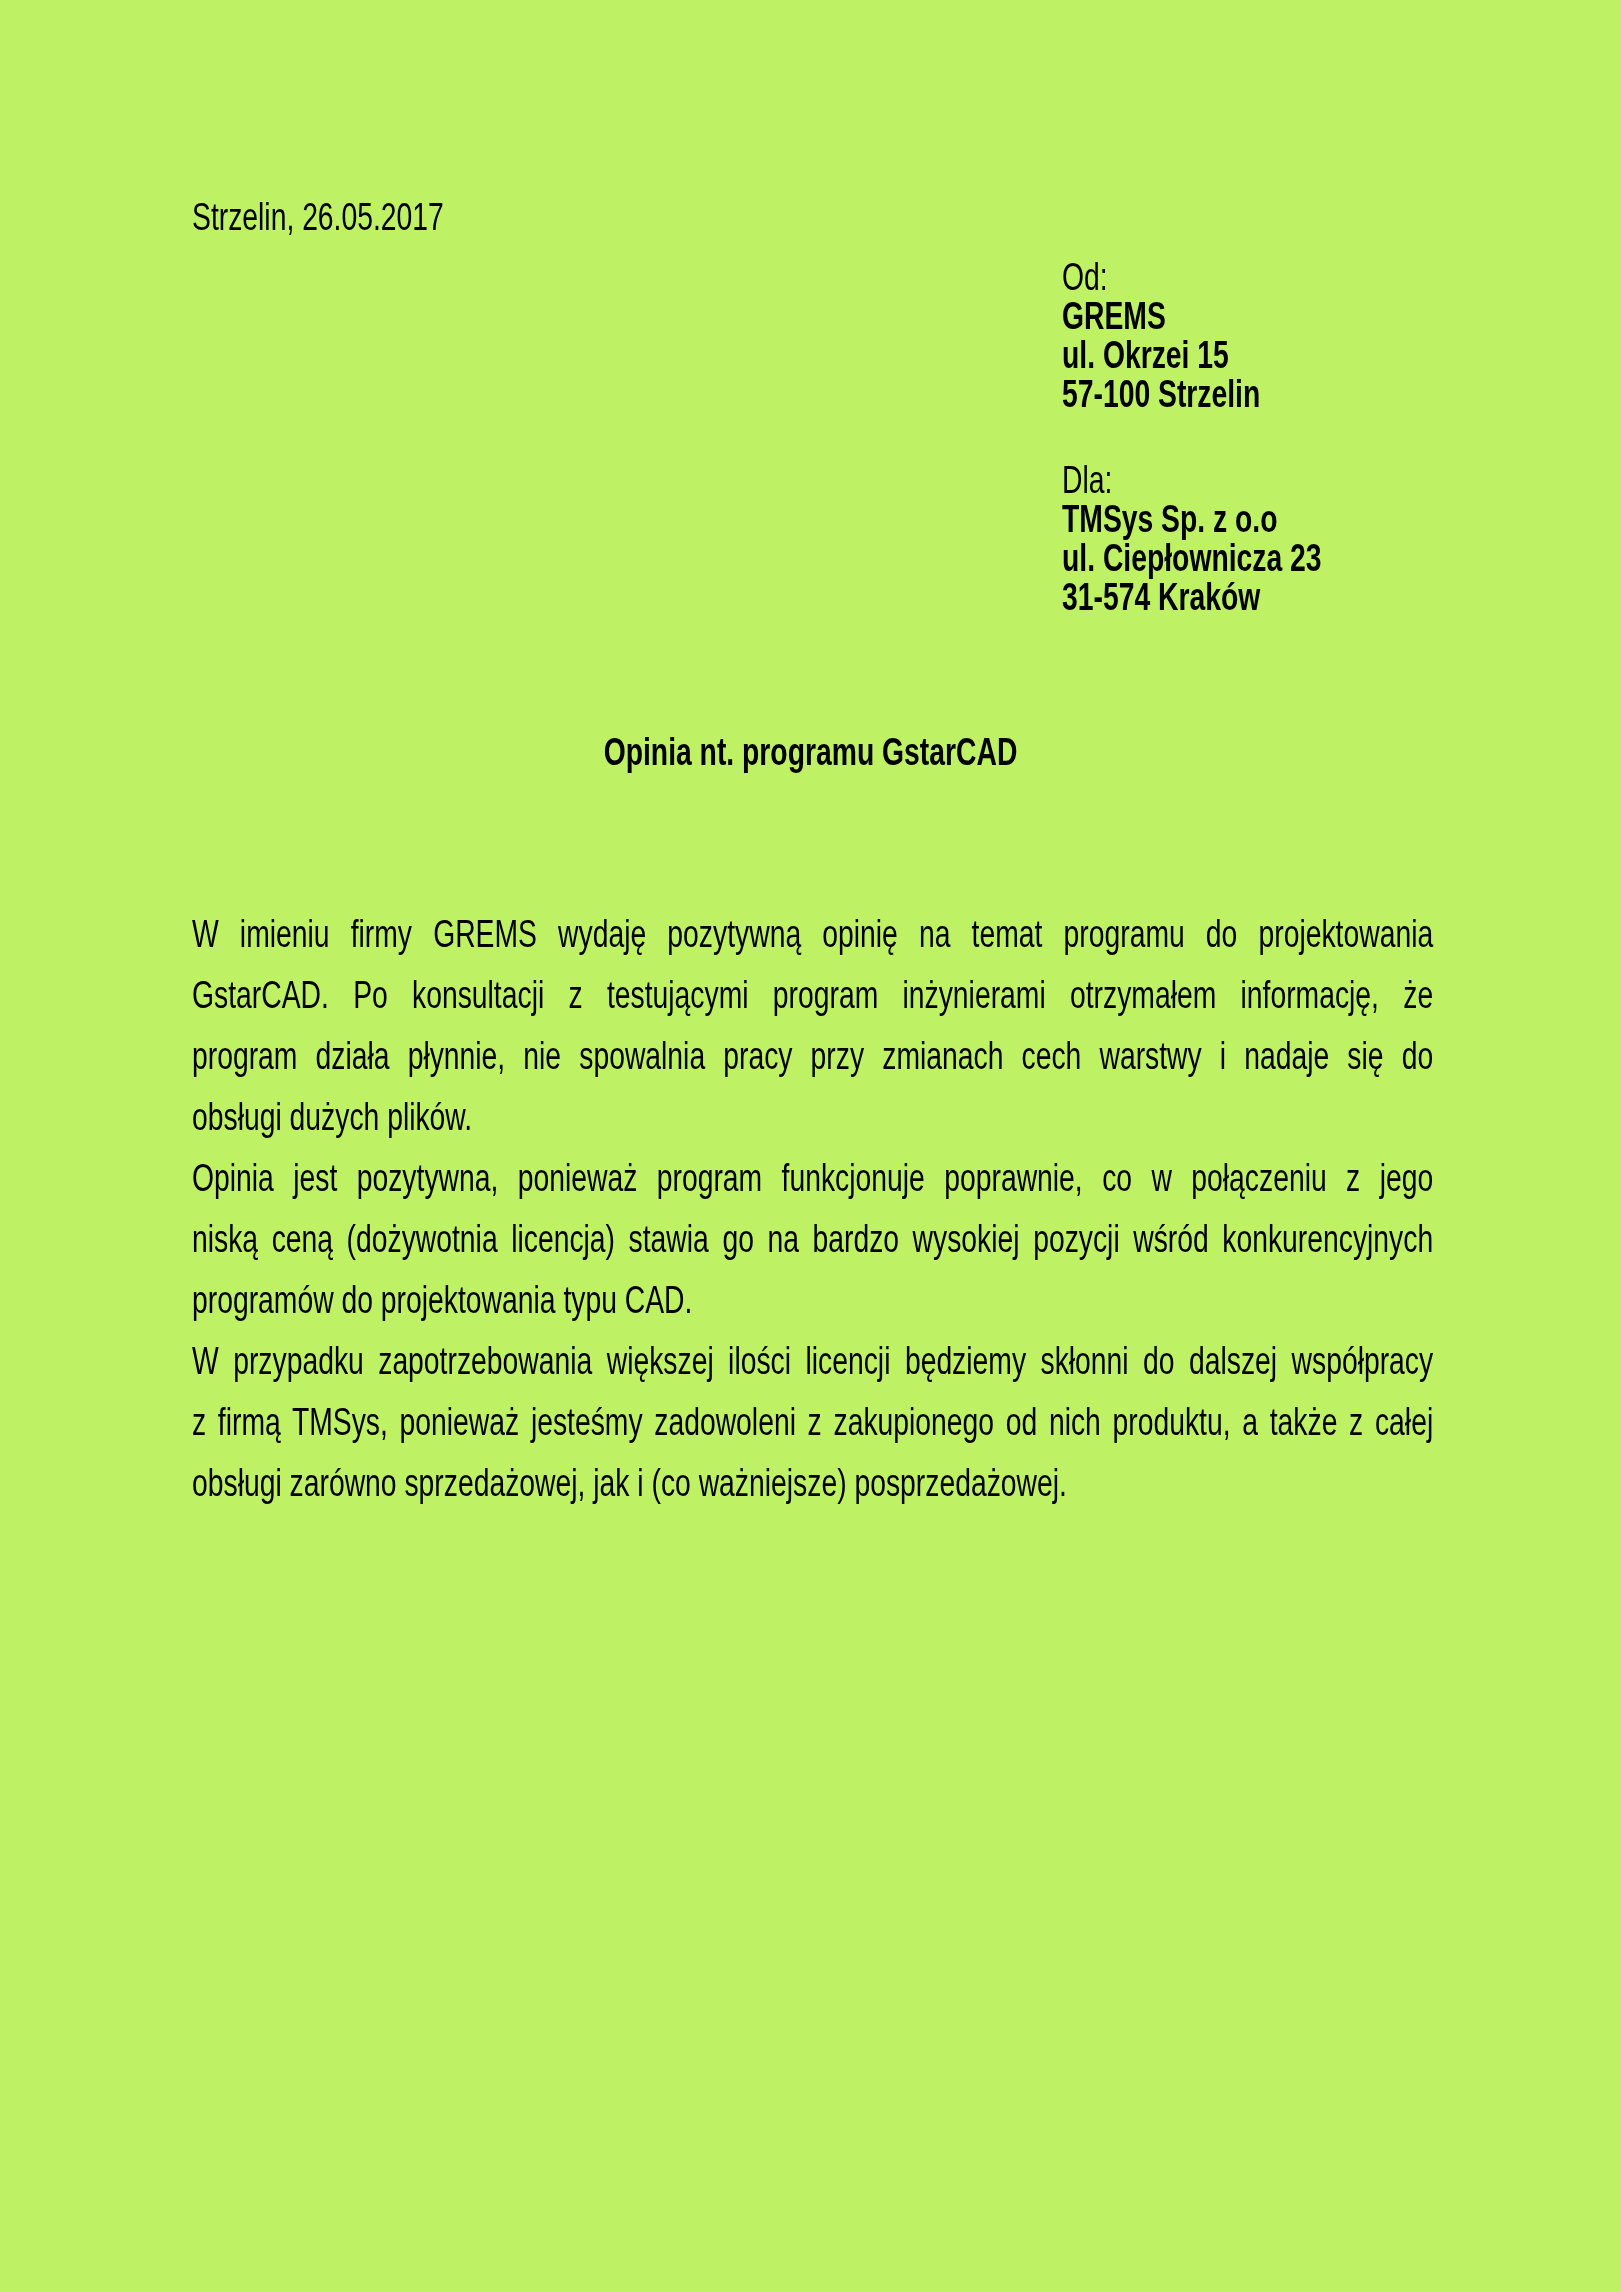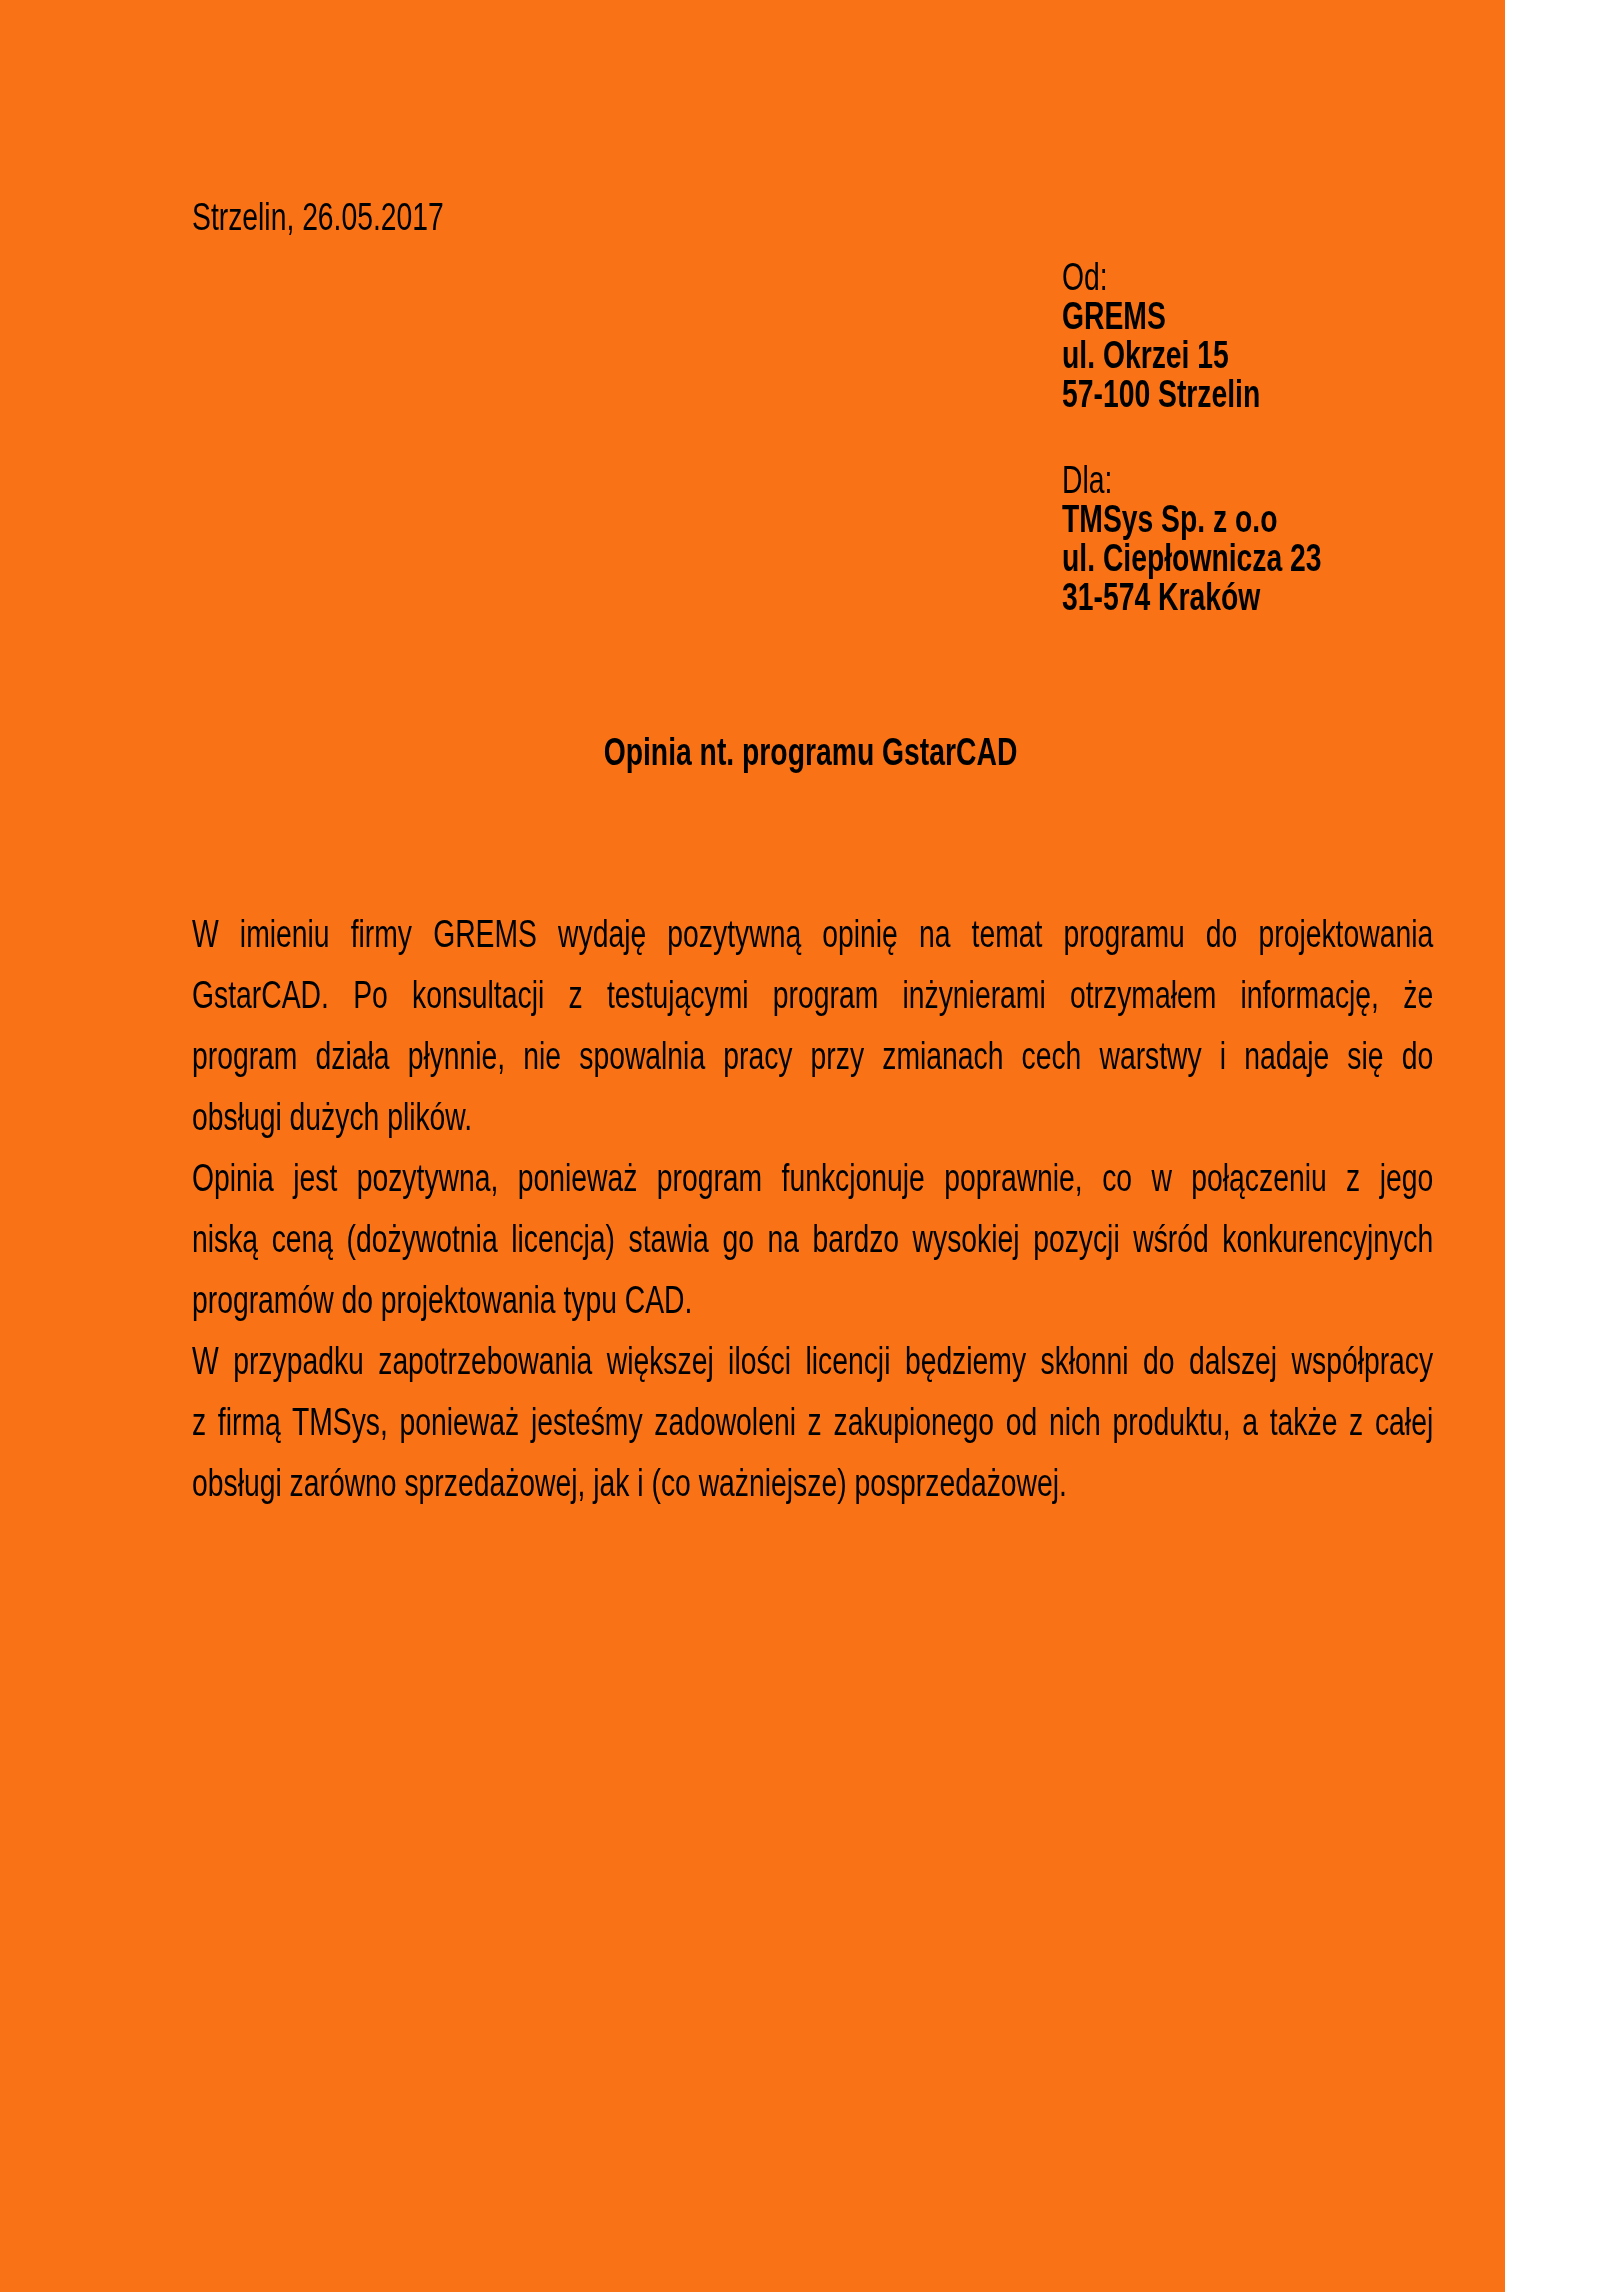--- a/index.html
+++ b/index.html
@@ -2,27 +2,26 @@
 <html><head>
 <meta charset="utf-8">
 <style>
   html, body {
     margin: 0;
     padding: 0;
     background: #ffffff;
   }
   .page {
     position: relative;
-    width: 1476px;
+    width: 1621px;
     height: 2293px;
-    background: #f97316;
+    background: #bef264;
     overflow: hidden;
     font-family: "Liberation Sans", "DejaVu Sans", sans-serif;
     color: #000000;
-    padding-left: 29px;
     -webkit-font-smoothing: antialiased;
   }
   
   .cx {
     transform: scaleX(0.745);
     transform-origin: 0 0;
   }
   .date-line {
     position: absolute;
     left: 192px;

